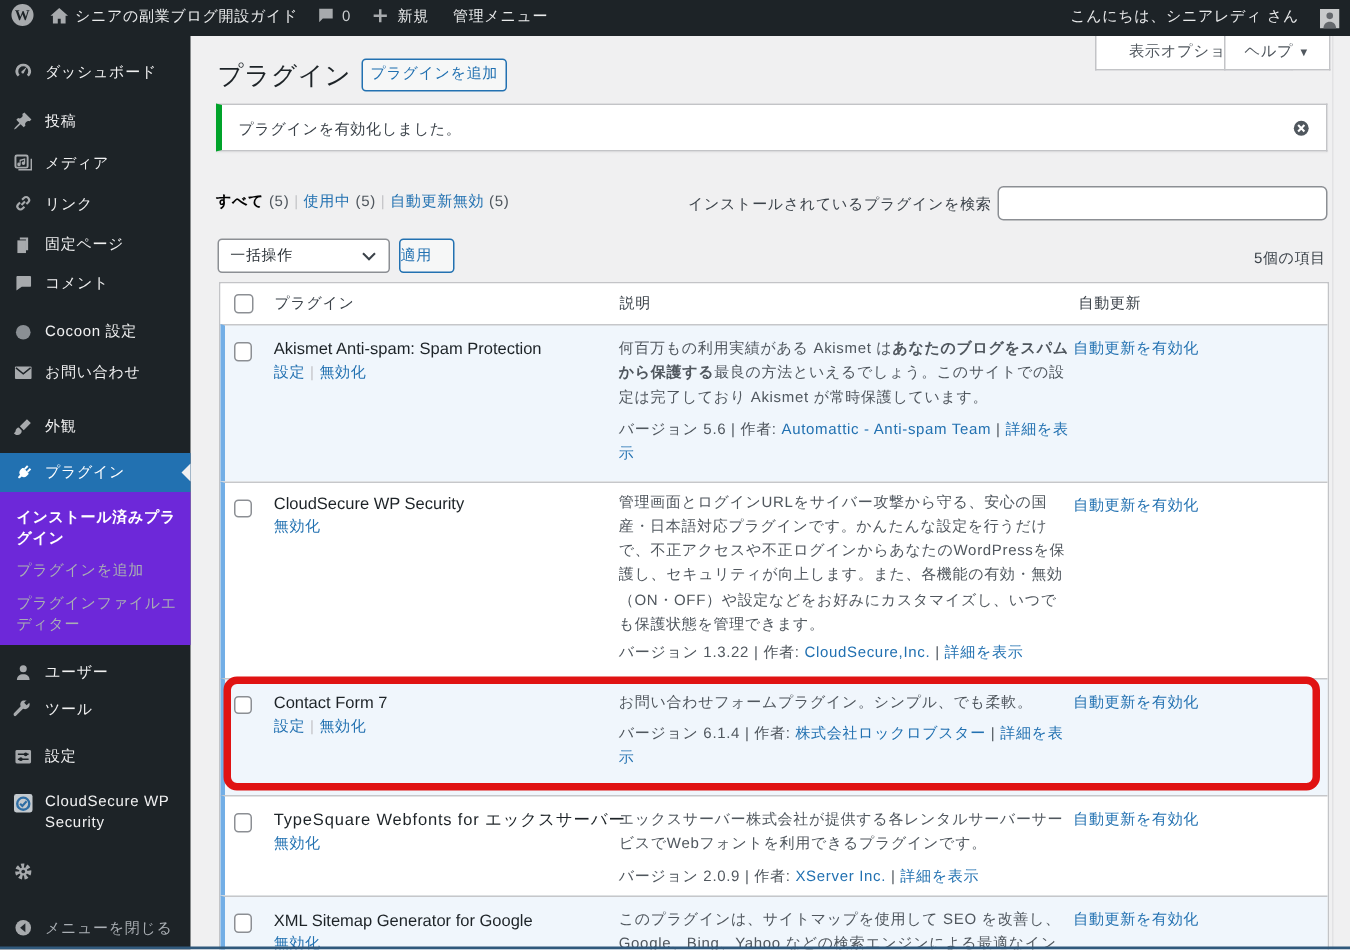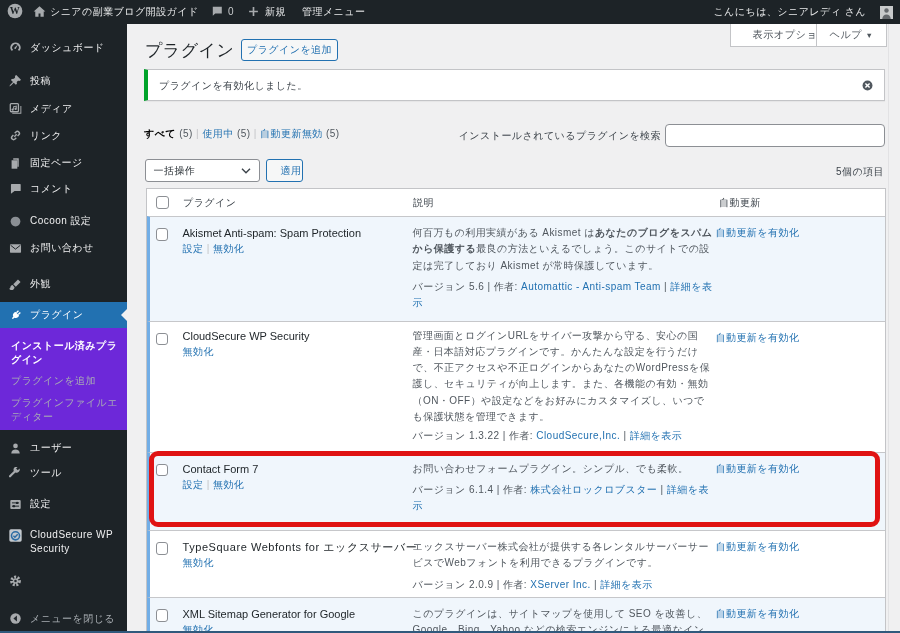--- a/index.html
+++ b/index.html
@@ -32,21 +32,21 @@
 #notice{position:absolute;left:17px;top:45px;width:741px;height:32px;background:#fff;border:1px solid #c3c4c7;border-left:4px solid #00a32a;box-shadow:0 1px 1px rgba(0,0,0,.04)}
 #notice .tx{position:absolute;left:11px;top:9px;color:#3c434a}
 #notice .x{position:absolute;right:11px;top:10px}
 .link{color:#2271b1;text-decoration:none}
 #filters{position:absolute;left:17px;top:103px;color:#646970}
 #filters b{color:#000}
 #srchlbl{position:absolute;right:239px;top:105px;color:#3c434a}
 #srchbox{position:absolute;left:538px;top:100px;width:220px;height:23px;background:#fff;border:1px solid #8c8f94;border-radius:4px}
 #bulksel{position:absolute;left:17.5px;top:135px;width:115px;height:23px;background:#fff;border:1px solid #8c8f94;border-radius:3px;color:#2c3338;line-height:21px;padding-left:8px}
 #bulksel .chev{position:absolute;right:8px;top:8px}
-#apply{position:absolute;left:139px;top:135px;width:36.5px;height:23px;border:1px solid #2271b1;border-radius:3px;background:#f6f7f7;color:#2271b1;line-height:21px;text-align:right;font-size:10px}
+#apply{position:absolute;left:139px;top:135px;width:36.5px;height:23px;border:1px solid #2271b1;border-radius:3px;background:#f6f7f7;color:#2271b1;line-height:21px;text-align:left;font-size:10px}
 #count{position:absolute;right:16px;top:141px;color:#3c434a}
 
 #tbl{position:absolute;left:18.5px;top:163.5px;width:740px;background:#fff;border:1px solid #c3c4c7}
 .thead{position:relative;height:27.5px;background:#fff}
 .trow{position:relative;border-top:1px solid #c6c7ca;border-left:3.5px solid #72aee6}
 .bgblue{background:#f0f6fc}
 .bgwhite{background:#fff}
 .cb{position:absolute;width:12.5px;height:12.5px;background:#fff;border:1px solid #8c8f94;border-radius:3px}
 .tcol{position:absolute;left:33px;top:8px;line-height:16.3px}
 .tcol .ttl{font-weight:normal;color:#1d2327;white-space:nowrap;font-size:11px;letter-spacing:0}

